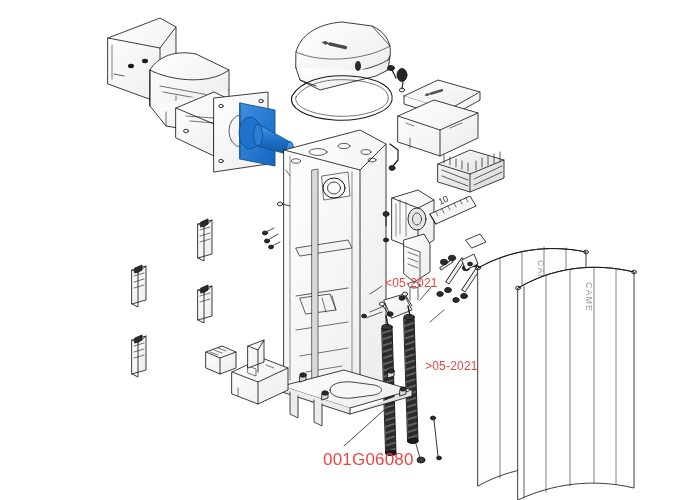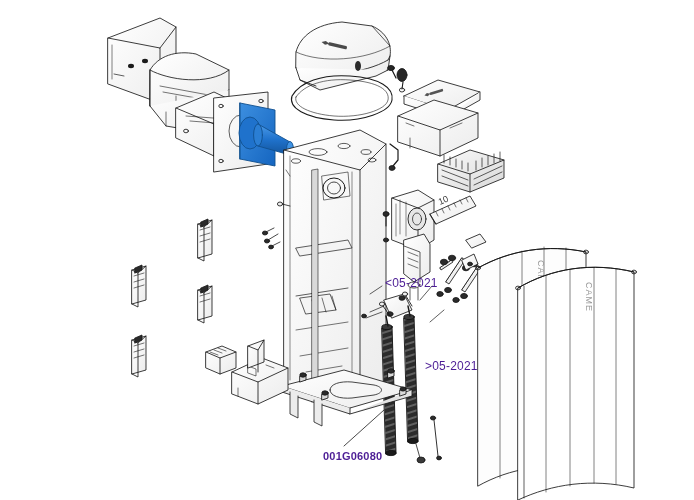--- a/index.html
+++ b/index.html
@@ -1,21 +1,21 @@
 <!DOCTYPE html>
 <html><head>
 <meta charset="utf-8">
 <title>Exploded Parts Diagram</title>
 <style>
   html,body{margin:0;padding:0;background:#ffffff;}
   body{font-family:"Liberation Sans",sans-serif;}
   #stage{position:relative;width:694px;height:500px;background:#ffffff;overflow:hidden;}
   #stage svg{position:absolute;left:0;top:0;}
-  .lbl{position:absolute;font-family:"Liberation Sans",sans-serif;color:#4c1d95;white-space:nowrap;}
-  #lbl-part{left:323px;top:450px;font-size:11px;letter-spacing:.2px;font-weight:bold;}
+  .lbl{position:absolute;font-family:"Liberation Sans",sans-serif;color:#ef4444;white-space:nowrap;}
+  #lbl-part{left:323px;top:450px;font-size:17px;letter-spacing:.2px;}
   #lbl-before{left:385px;top:276px;font-size:12px;letter-spacing:.2px;}
   #lbl-after{left:425px;top:359px;font-size:12px;letter-spacing:.2px;text-align:right;}
 </style>
 </head>
 <body>
 
 <div id="stage">
 
 <svg width="694" height="500" viewBox="0 0 694 500">
   <defs>

